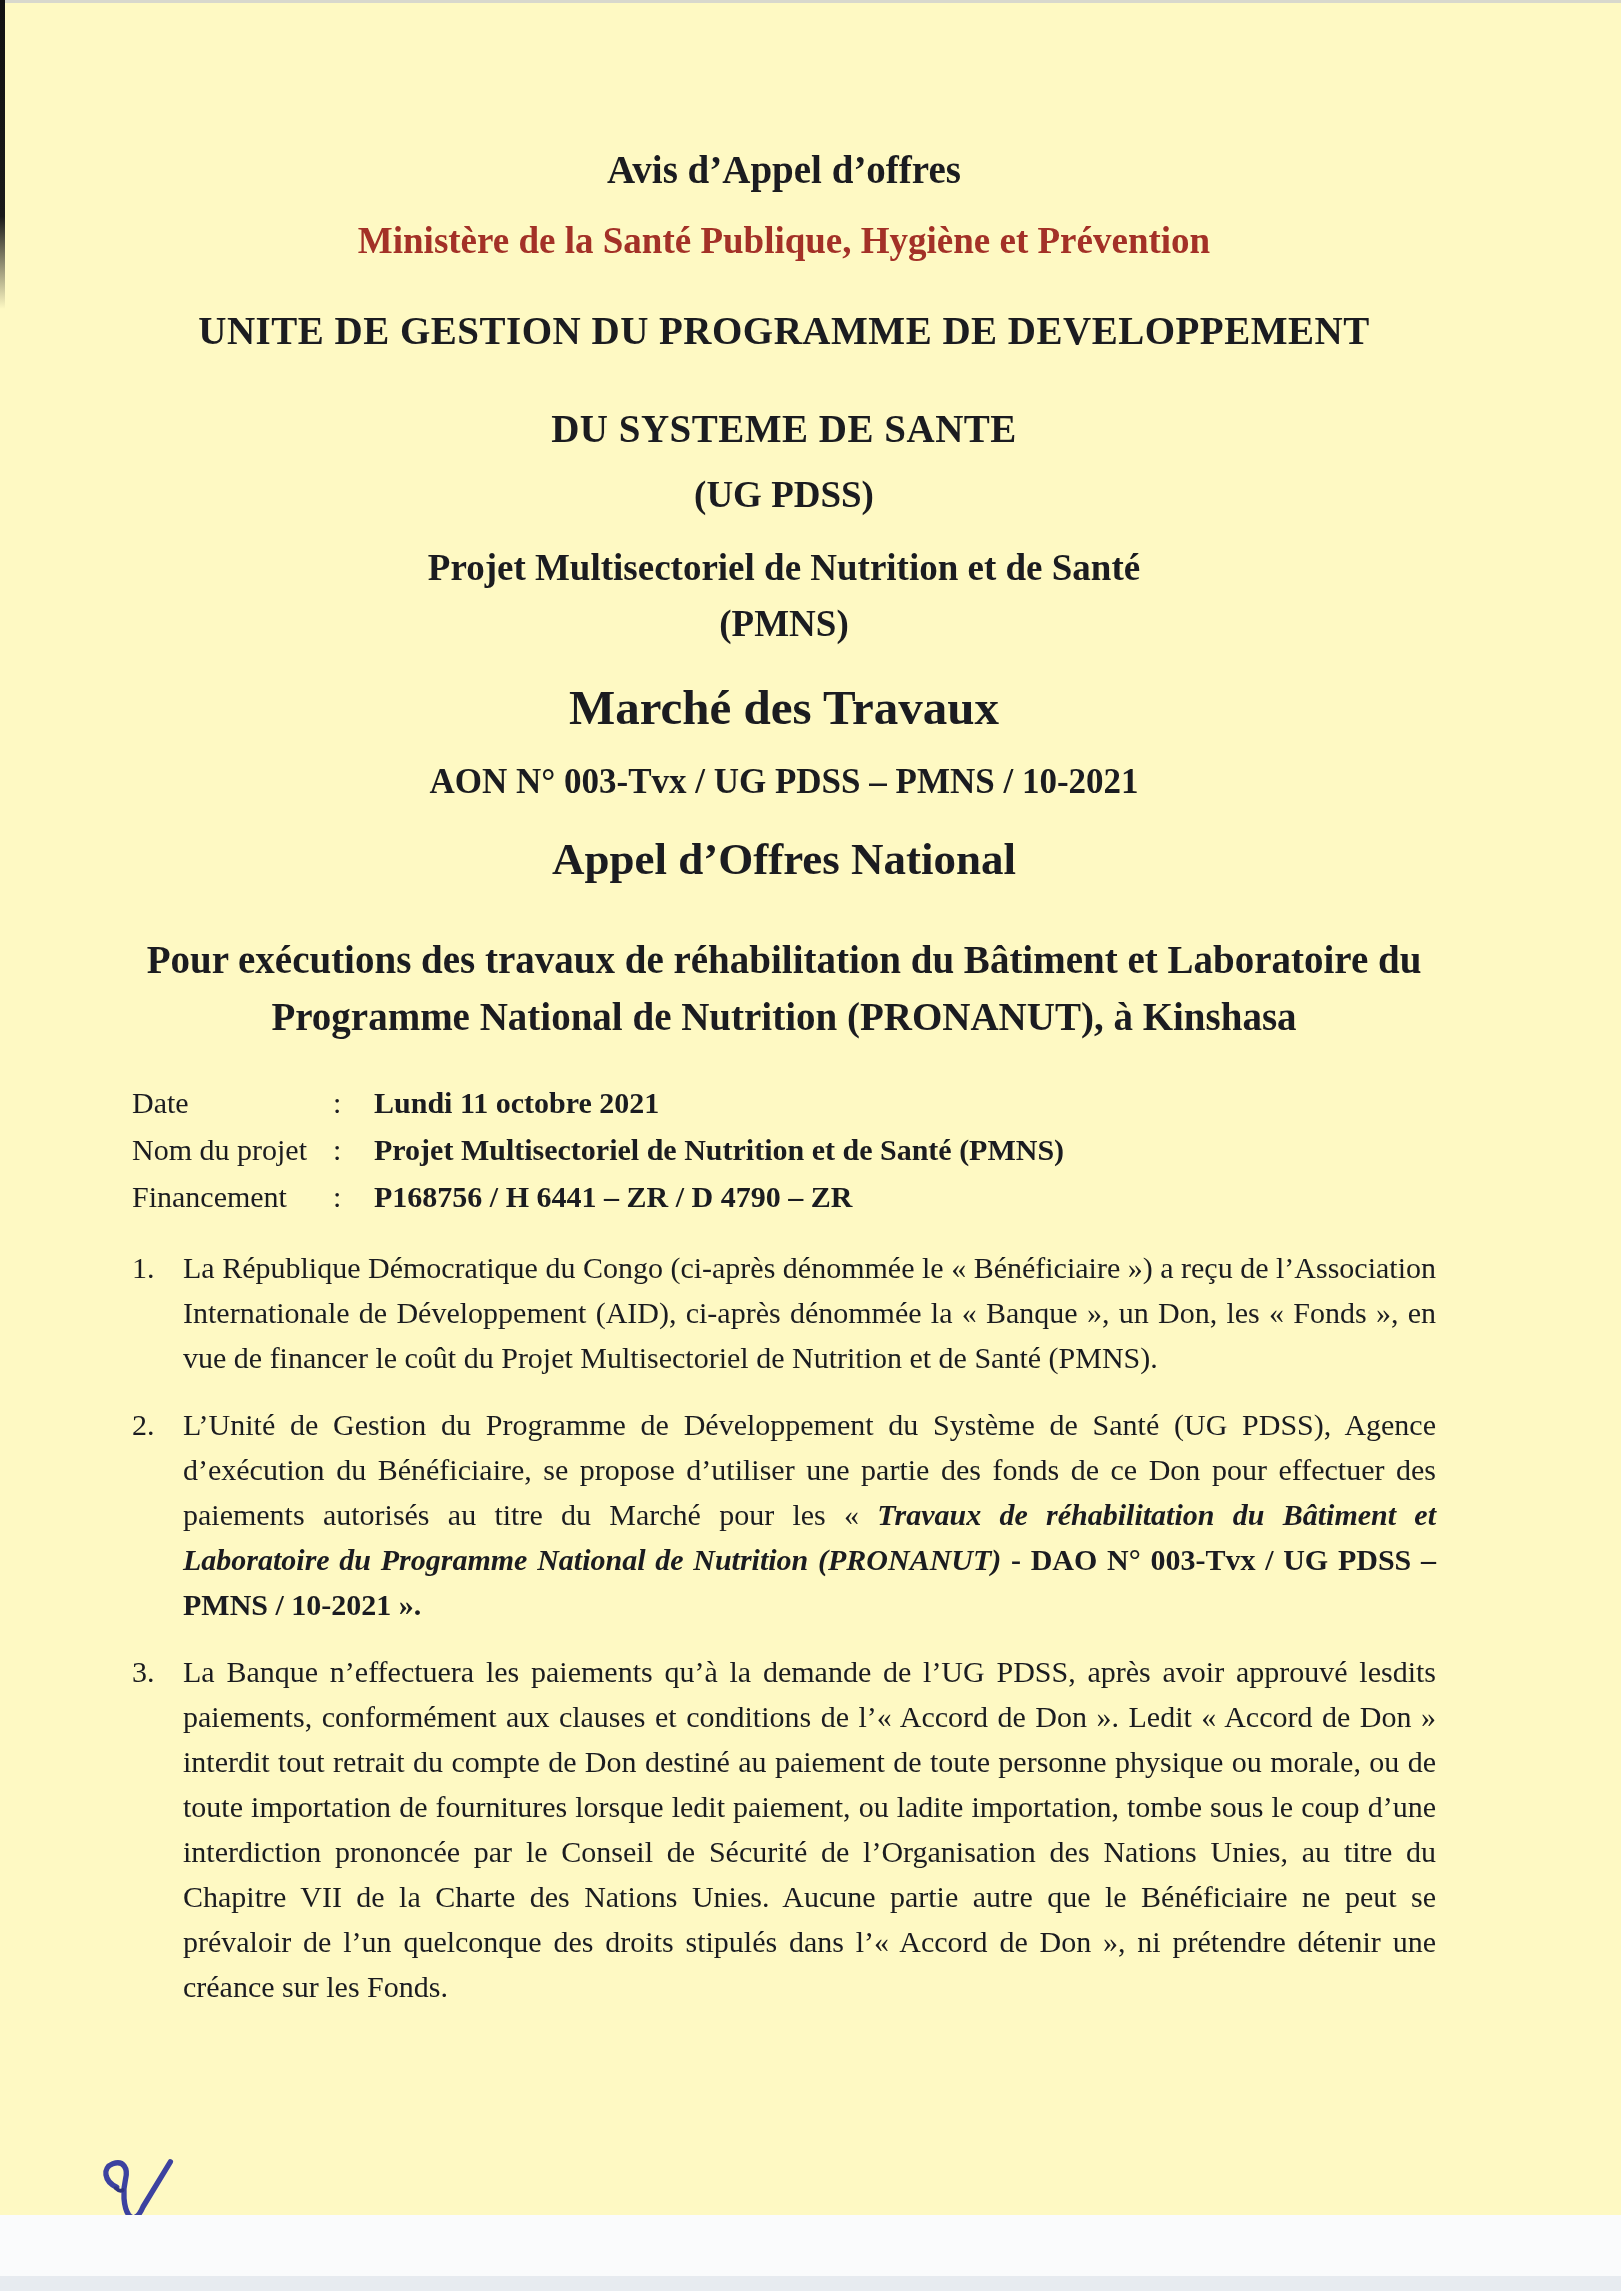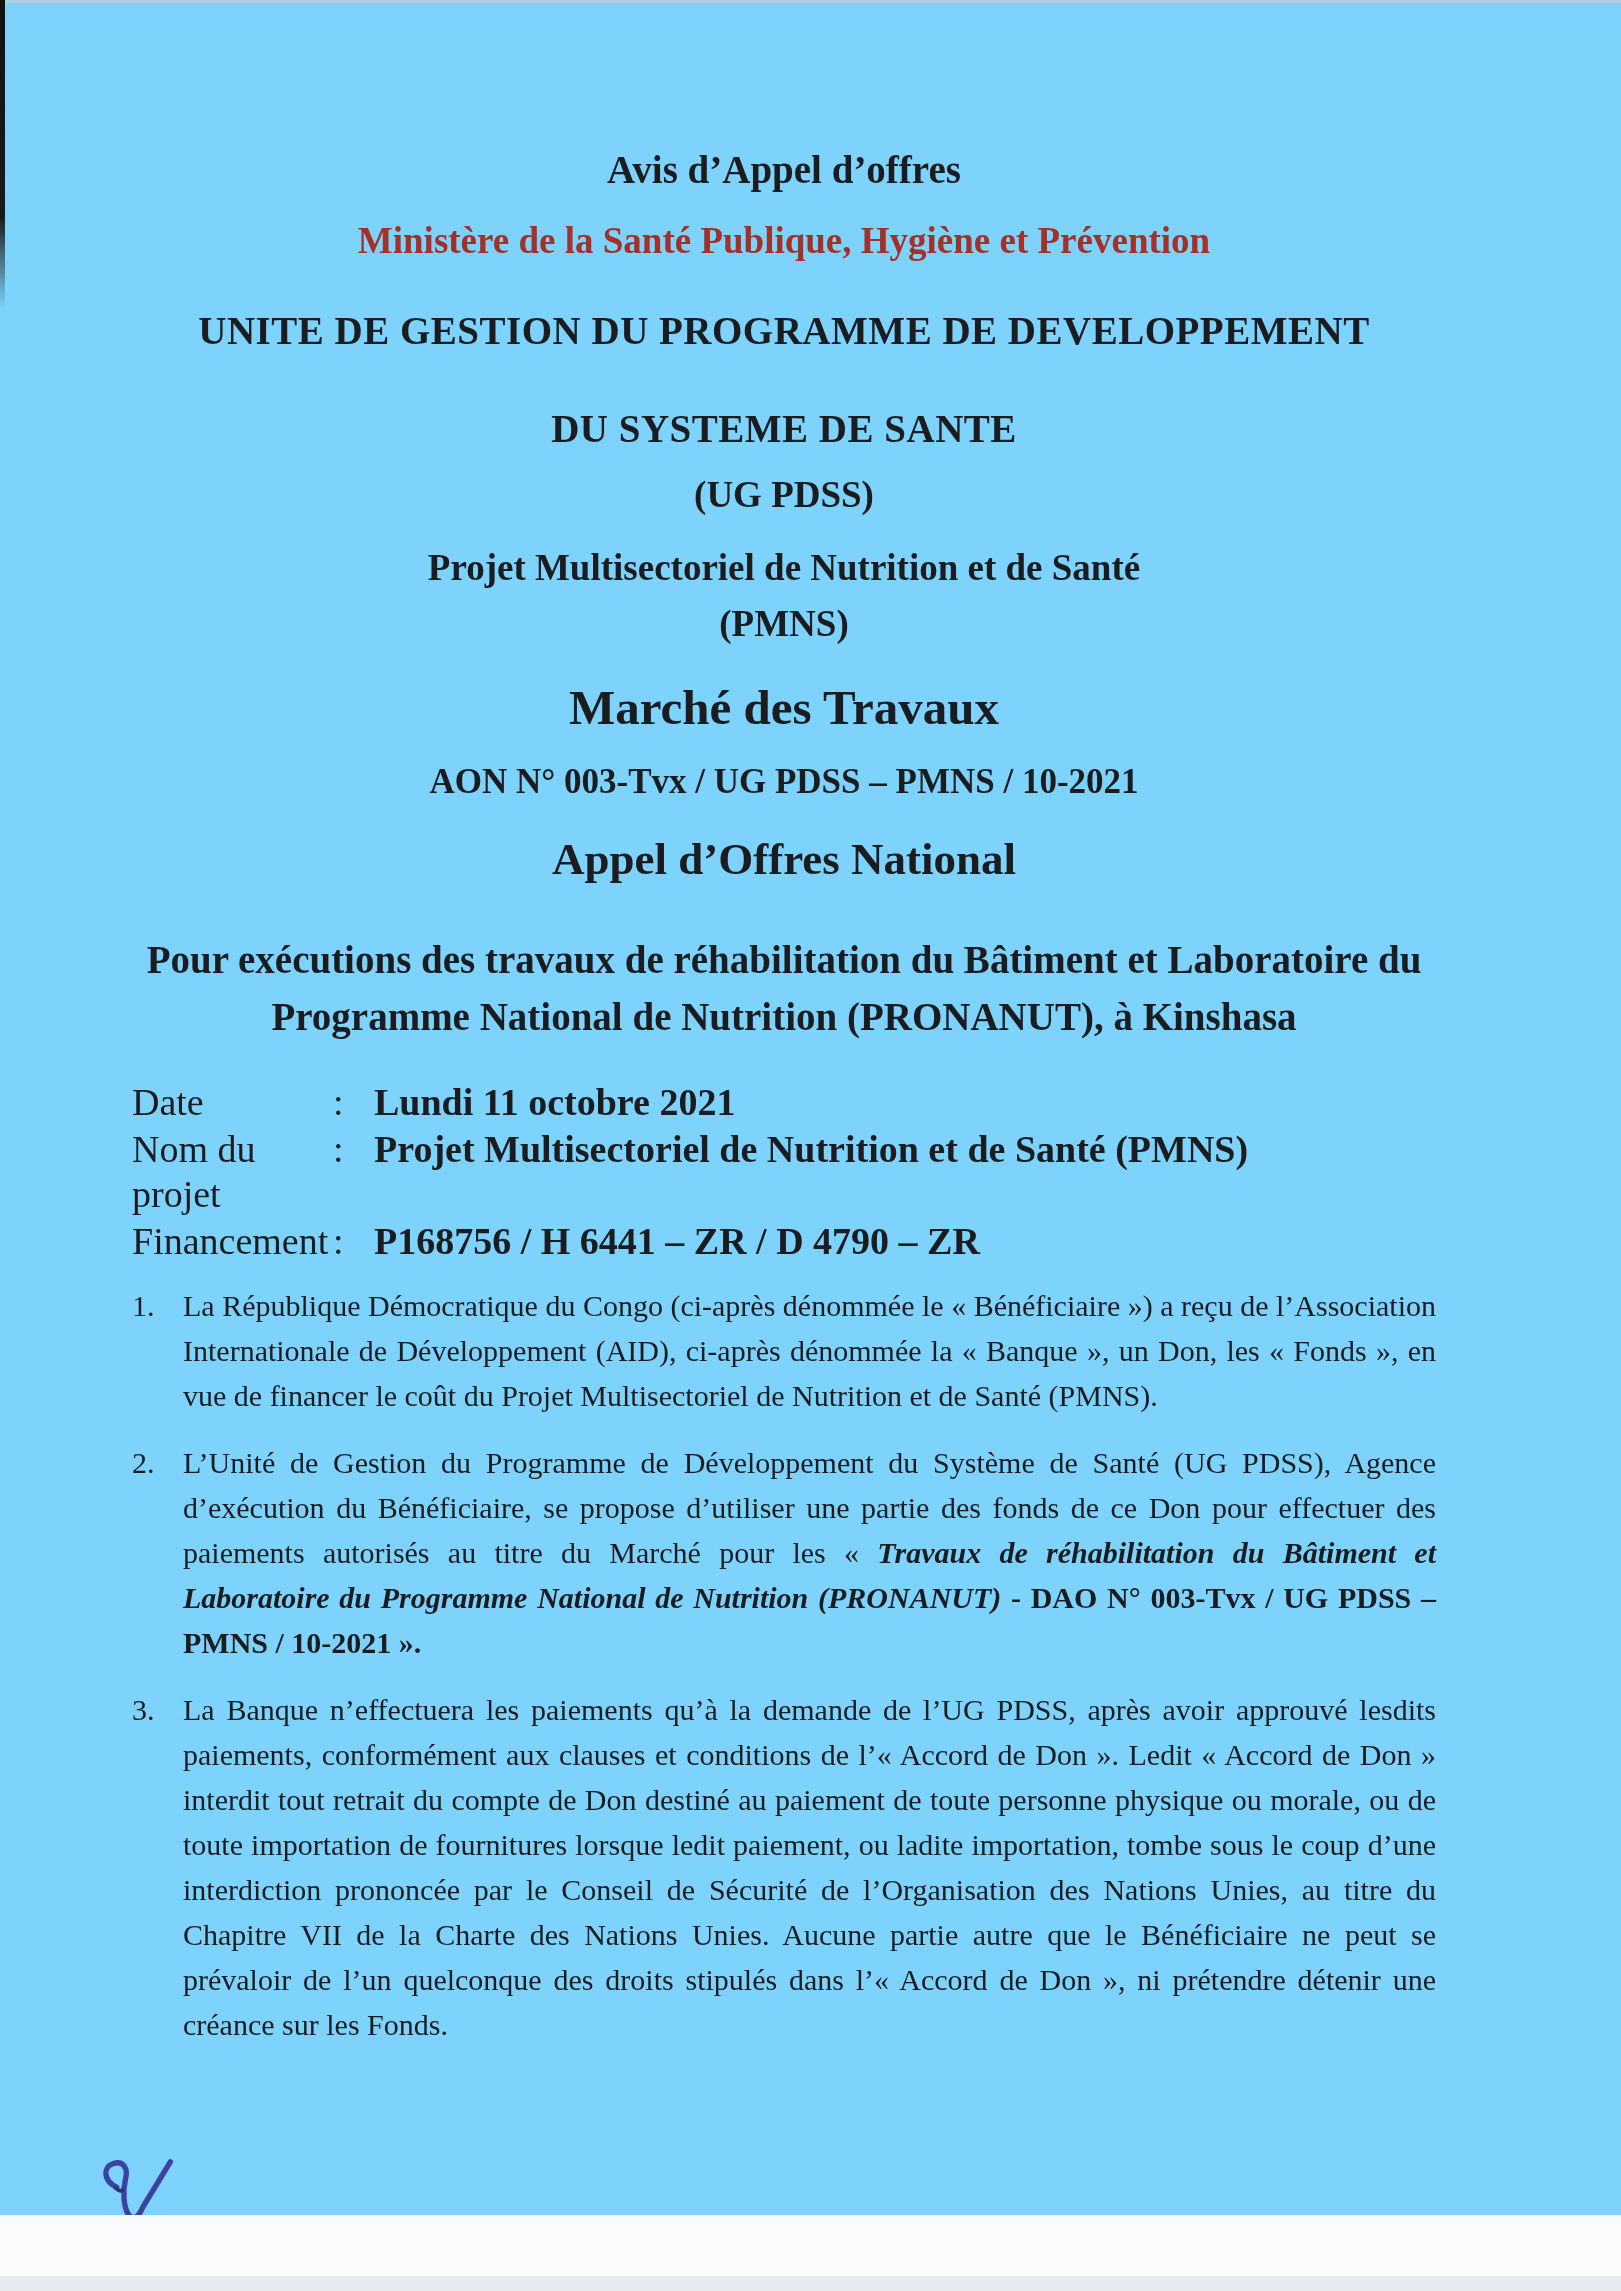--- a/index.html
+++ b/index.html
@@ -4,21 +4,21 @@
 <style>
   * { margin: 0; padding: 0; box-sizing: border-box; }
   html, body { background: #e9ebee; }
   body { font-family: "Liberation Serif", "DejaVu Serif", serif; }
 
   .page {
     position: relative;
     width: 1621px;
     height: 2292px;
     margin: 0 auto;
-    background: #7dd3fc;
+    background: #fef9c3;
     color: #1b1c20;
     overflow: hidden;
   }
 
   
   .scan-top-edge {
     position: absolute; top: 0; left: 0; width: 1621px; height: 2.9px;
     background: #c7cbd2; opacity: .7;
   }
   .scan-left-strip {
@@ -48,21 +48,21 @@
   .h-unite       { font-size: 39px; font-weight: 700; line-height: 1.45; margin-bottom: 15.7px; letter-spacing: 0.5px; }
   .h-unite span  { display: block; margin-top: 41px; }
   .h-ugpdss      { font-size: 37px; font-weight: 700; line-height: 1.18; margin-bottom: 29px; }
   .h-projet      { font-size: 37px; font-weight: 700; line-height: 1.18; margin-bottom: 13px; }
   .h-pmns        { font-size: 37px; font-weight: 700; line-height: 1.18; margin-bottom: 35px; }
   .h-marche      { font-size: 49px; font-weight: 700; line-height: 1.12; margin-bottom: 25.5px; }
   .h-aon         { font-size: 35px; font-weight: 700; line-height: 1.18; margin-bottom: 31px; }
   .h-appel       { font-size: 45px; font-weight: 700; line-height: 1.15; margin-bottom: 47px; }
   .h-subject     { font-size: 39px; font-weight: 700; line-height: 1.45; margin-bottom: 35px; }
 
-  .meta { margin-bottom: 19px; font-size: 38px; }
+  .meta { margin-bottom: 26px; font-size: 30px; }
   .meta-row { display: flex; align-items: baseline; line-height: 45px; margin-bottom: 2px; }
   .meta-label { width: 201px; flex: 0 0 201px; }
   .meta-colon { width: 41px; flex: 0 0 41px; }
   .meta-value { font-weight: 700; }
 
   .paragraphs { font-size: 30px; }
   .para { display: flex; margin-bottom: 21.6px; }
   .para-number { flex: 0 0 51px; line-height: 45px; }
   .para-text { flex: 1 1 auto; line-height: 45px; text-align: justify; }
   .seg-normal { font-weight: 400; font-style: normal; }

